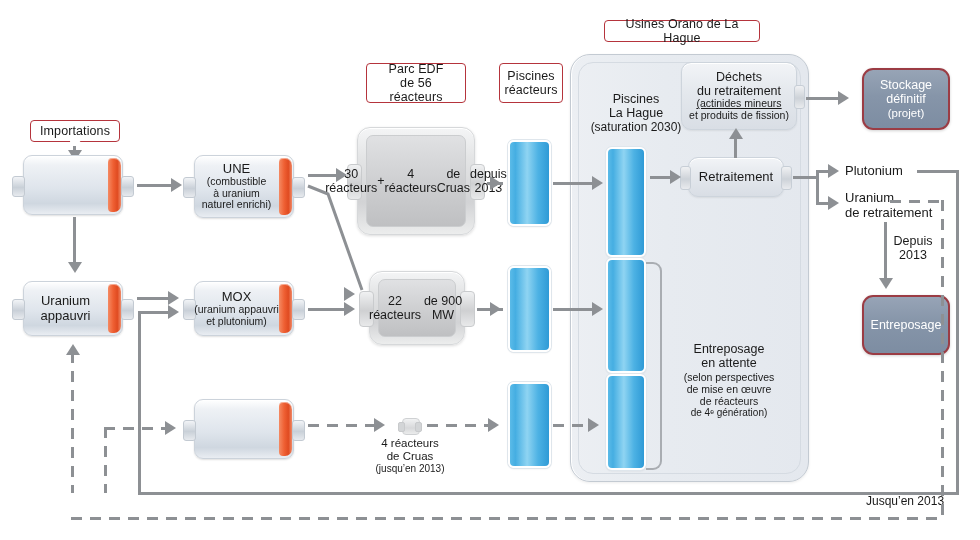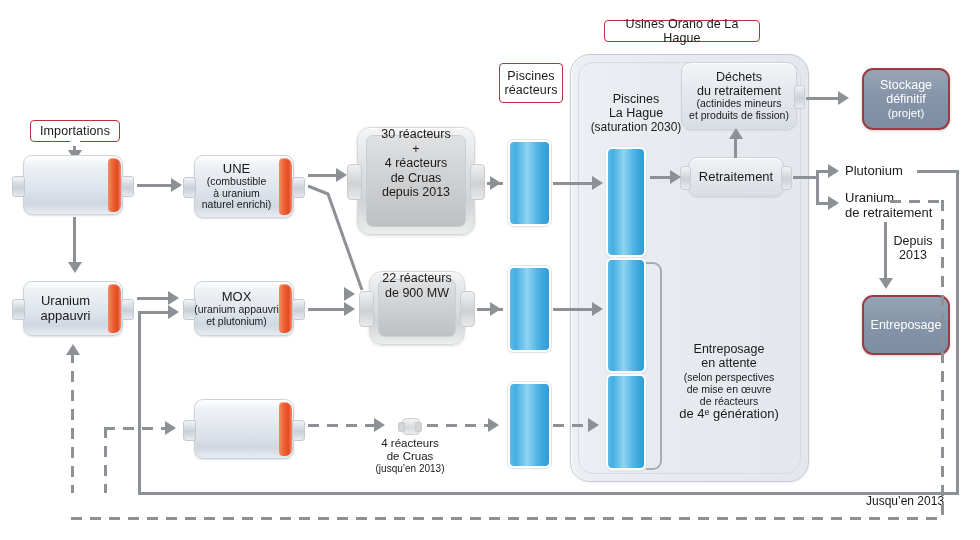--- a/index.html
+++ b/index.html
@@ -61,22 +61,22 @@
   .rbox .inner{
     position:absolute;left:9px;right:9px;top:8px;bottom:8px;border-radius:7px;
     background:linear-gradient(180deg,#e0e1e3 0%,#cdced0 55%,#bfc0c2 100%);
     border:1px solid #cbcdcf;
   }
   .rbox .nub-l,.rbox .nub-r{
     position:absolute;top:50%;width:13px;height:34px;margin-top:-17px;border-radius:4px;
     background:linear-gradient(180deg,#f0f1f2,#cfd0d2 55%,#e8e9ea);border:1px solid #c9cbcd;
   }
   .rbox .nub-l{left:-10px;} .rbox .nub-r{right:-10px;}
-  .rbox .txt{position:absolute;inset:0;display:flex;flex-direction:column;align-items:center;
-    text-align:center;color:#1a1a1a;line-height:1.16;font-size:12.5px;}
+  .rbox .txt{position:absolute;inset:0;display:flex;flex-direction:row;align-items:center;
+    justify-content:center;text-align:center;color:#1a1a1a;line-height:1.16;font-size:12.5px;}
 
   
   .minireact{position:absolute;}
   .minireact .b{position:absolute;left:4px;top:0;width:16px;height:15px;border-radius:4px;
     background:linear-gradient(180deg,#f1f2f3,#d7d8da 60%,#ebecec);border:1px solid #cfd1d3;}
   .minireact .n{position:absolute;top:4px;width:5px;height:8px;border-radius:2px;
     background:#d3d5d7;border:1px solid #c8cacc;}
   .minireact .nl{left:0;} .minireact .nr{right:0;}
 
   
@@ -134,20 +134,24 @@
 <body>
 
 <div id="stage">
 
   <div class="seclabel" style="left:30px;top:120px;width:90px;height:22px;">
     <span>Importations</span>
     <span class="tailb"></span>
     <span class="tail"></span>
   </div>
 
+  <div class="seclabel" style="left:366px;top:63px;width:100px;height:40px;flex-direction:column;">
+    <span>Parc EDF</span>
+    <span>de 56 réacteurs</span>
+  </div>
 
   <div class="seclabel" style="left:499px;top:63px;width:64px;height:40px;flex-direction:column;">
     <span>Piscines</span>
     <span>réacteurs</span>
   </div>
 
   <div class="seclabel" style="left:604px;top:20px;width:156px;height:22px;">
     <span>Usines Orano de La Hague</span>
   </div>
 
@@ -259,27 +263,27 @@
   <div class="pool" style="left:606px;top:374px;width:40px;height:96px;"></div>
 
   <div class="brk" style="left:646px;top:262px;width:16px;height:208px;"></div>
 
   <div class="plain ctr" style="left:664px;top:342px;width:130px;font-size:12.5px;">
     <div>Entreposage</div>
     <div>en attente</div>
     <div style="font-size:10.5px;">(selon perspectives</div>
     <div style="font-size:10.5px;">de mise en œuvre</div>
     <div style="font-size:10.5px;">de réacteurs</div>
-    <div style="font-size:13px;">de 4ᵉ génération)</div>
+    <div style="font-size:10px;">de 4ᵉ génération)</div>
   </div>
 
   <div class="pbox" style="left:681px;top:62px;width:116px;height:68px;">
     <div style="font-size:12.5px;">Déchets</div>
     <div style="font-size:12.5px;">du retraitement</div>
-    <div style="font-size:10.5px;">(actinides mineurs</div>
+    <div style="font-size:10.5px;text-decoration:underline;">(actinides mineurs</div>
     <div style="font-size:10.5px;">et produits de fission)</div>
     <div class="nub-r"></div>
   </div>
 
   <div class="pbox" style="left:688px;top:157px;width:96px;height:40px;">
     <div style="font-size:13px;">Retraitement</div>
     <div class="nub-l"></div>
     <div class="nub-r"></div>
   </div>
 

